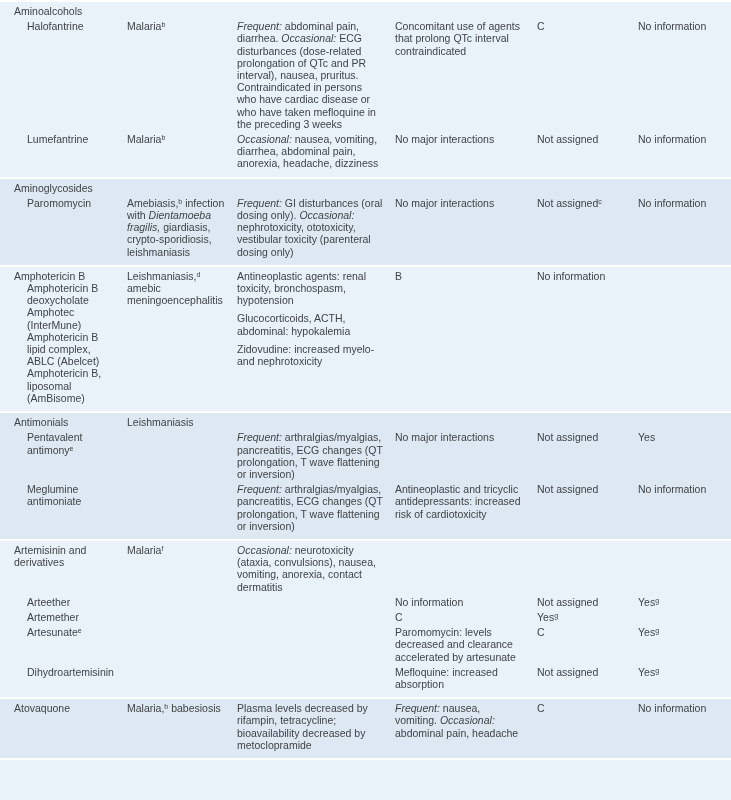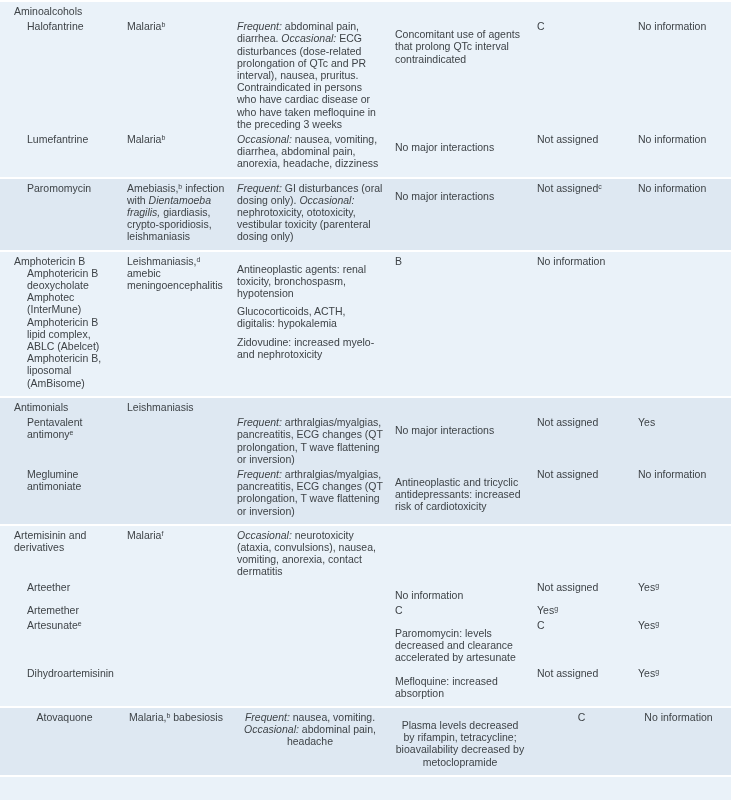--- a/index.html
+++ b/index.html
@@ -13,33 +13,33 @@
     width:731px;height:800px;overflow:hidden;
     background:var(--light);
     font-family:"Liberation Sans",sans-serif;
     font-size:10.5px;line-height:12.2px;color:var(--text);
   }
   .sec{
     border-top:2px solid var(--divider);
     padding:3px 0 4px 14px;
     box-sizing:border-box;
   }
-  .sec:last-of-type{border-bottom:2px solid var(--divider);text-align:center;}
+  .sec:last-of-type{border-bottom:2px solid var(--divider);}
   .shade-light{background:var(--light);}
   .shade-dark{background:var(--dark);}
   .row{
     display:grid;
     grid-template-columns:113px 110px 158px 142px 101px 93px;
     margin-bottom:3px;
   }
   .cell{padding-right:12px;box-sizing:border-box;}
   .drug-name.indent{padding-left:13px;}
   .drug-sub{padding-left:13px;}
   .para{margin-top:6px;}
-  .para:first-child{margin-top:8px;}
+  .para:first-child{margin-top:0;}
   sup{font-size:7px;line-height:0;position:relative;top:-3px;vertical-align:baseline;}
   i{font-style:italic;}
 </style>
 </head>
 <body>
 
 <div class="page">
   <div id="table-host">
       <div class="sec shade-light">
         <div class="row">
@@ -73,20 +73,30 @@
           <div class="cell c-int">
             <div class="para">No major interactions</div>
           </div>
           <div class="cell c-preg">Not assigned</div>
           <div class="cell c-info">No information</div>
         </div>
       </div>
       <div class="sec shade-dark">
         <div class="row">
           <div class="cell c-drug">
+            <div class="drug-name">Aminoglycosides</div>
+          </div>
+          <div class="cell c-ind"></div>
+          <div class="cell c-adv"></div>
+          <div class="cell c-int"></div>
+          <div class="cell c-preg"></div>
+          <div class="cell c-info"></div>
+        </div>
+        <div class="row">
+          <div class="cell c-drug">
             <div class="drug-name indent">Paromomycin</div>
           </div>
           <div class="cell c-ind">Amebiasis,<sup>b</sup> infection with <i>Dientamoeba fragilis,</i> giardiasis, crypto-sporidiosis, leishmaniasis</div>
           <div class="cell c-adv"><i>Frequent:</i> GI disturbances (oral dosing only). <i>Occasional:</i> nephrotoxicity, ototoxicity, vestibular toxicity (parenteral dosing only)</div>
           <div class="cell c-int">
             <div class="para">No major interactions</div>
           </div>
           <div class="cell c-preg">Not assigned<sup>c</sup></div>
           <div class="cell c-info">No information</div>
         </div>
@@ -96,21 +106,21 @@
           <div class="cell c-drug">
             <div class="drug-name">Amphotericin B</div>
             <div class="drug-sub">Amphotericin B deoxycholate</div>
             <div class="drug-sub">Amphotec (InterMune)</div>
             <div class="drug-sub">Amphotericin B lipid complex,<br>ABLC (Abelcet)</div>
             <div class="drug-sub">Amphotericin B, liposomal (AmBisome)</div>
           </div>
           <div class="cell c-ind">Leishmaniasis,<sup>d</sup> amebic meningoencephalitis</div>
           <div class="cell c-int">
             <div class="para">Antineoplastic agents: renal toxicity, bronchospasm, hypotension</div>
-            <div class="para">Glucocorticoids, ACTH, digitalis: hypokalemia</div>
+            <div class="para">Glucocorticoids, ACTH, abdominal: hypokalemia</div>
             <div class="para">Zidovudine: increased myelo- and nephrotoxicity</div>
           </div>
           <div class="cell c-preg">B</div>
           <div class="cell c-info">No information</div>
         </div>
       </div>
       <div class="sec shade-dark">
         <div class="row">
           <div class="cell c-drug">
             <div class="drug-name">Antimonials</div>
@@ -202,22 +212,22 @@
           <div class="cell c-preg">Not assigned</div>
           <div class="cell c-info">Yes<sup>g</sup></div>
         </div>
       </div>
       <div class="sec shade-dark">
         <div class="row">
           <div class="cell c-drug">
             <div class="drug-name">Atovaquone</div>
           </div>
           <div class="cell c-ind">Malaria,<sup>b</sup> babesiosis</div>
+          <div class="cell c-int">
+            <div class="para">Plasma levels decreased by rifampin, tetracycline; bioavailability decreased by metoclopramide</div>
+          </div>
           <div class="cell c-adv"><i>Frequent:</i> nausea, vomiting. <i>Occasional:</i> abdominal pain, headache</div>
-          <div class="cell c-int">
-            <div class="para">Plasma levels decreased by rifampin, tetracycline; bioavailability decreased by metoclopramide</div>
-          </div>
           <div class="cell c-preg">C</div>
           <div class="cell c-info">No information</div>
         </div>
       </div>
     </div>
 </div>
 
 </body></html>

